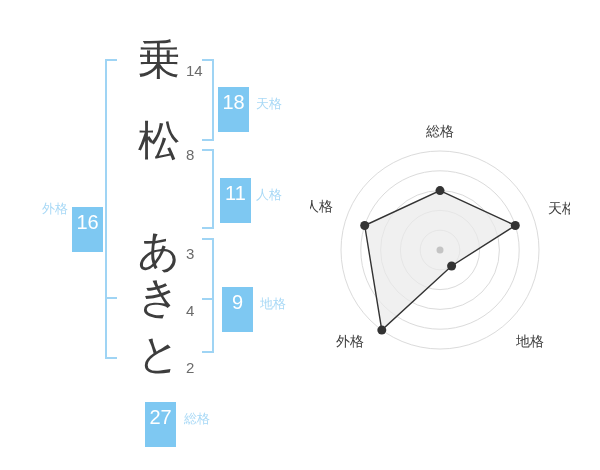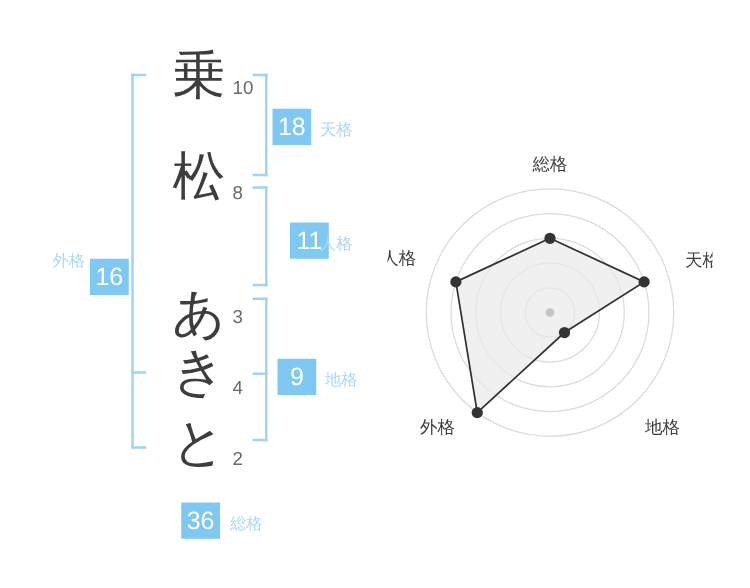--- a/index.html
+++ b/index.html
@@ -13,42 +13,42 @@
     font-size:42px;line-height:1;color:#3d3d3d;
   }
   .stroke-num{
     position:absolute;left:186px;width:24px;
     font-size:15px;line-height:1;color:#6b6b6b;text-align:left;
   }
   
   .bracket-line{position:absolute;background:#9fd4f4;}
   
   .value-box{
-    position:absolute;width:31px;height:29px;background:#7ec8f2;
+    position:absolute;width:31px;height:45px;background:#7ec8f2;
     color:#ffffff;font-size:20px;line-height:31px;text-align:center;
   }
   .cat-label{
     position:absolute;font-size:13px;line-height:1;color:#a9d9f6;
     white-space:nowrap;
   }
   
   .radar-wrap{position:absolute;left:310px;top:100px;width:260px;height:290px;}
 </style>
 </head>
 <body>
 
 <div class="canvas">
 
   <div class="name-char" style="top:39px">乗</div>
   <div class="name-char" style="top:120px">松</div>
   <div class="name-char" style="top:230px">あ</div>
   <div class="name-char" style="top:276px">き</div>
   <div class="name-char" style="top:333px">と</div>
 
-  <div class="stroke-num" style="top:63px">10</div>
+  <div class="stroke-num" style="top:63px">14</div>
   <div class="stroke-num" style="top:147px">8</div>
   <div class="stroke-num" style="top:246px">3</div>
   <div class="stroke-num" style="top:303px">4</div>
   <div class="stroke-num" style="top:360px">2</div>
 
   <div class="bracket-line" style="left:105px;top:59px;width:2px;height:300px"></div>
   <div class="bracket-line" style="left:105px;top:59px;width:12px;height:2px"></div>
   <div class="bracket-line" style="left:105px;top:297px;width:12px;height:2px"></div>
   <div class="bracket-line" style="left:105px;top:357px;width:12px;height:2px"></div>
 
@@ -64,27 +64,27 @@
   <div class="bracket-line" style="left:202px;top:238px;width:12px;height:2px"></div>
   <div class="bracket-line" style="left:202px;top:298px;width:12px;height:2px"></div>
   <div class="bracket-line" style="left:202px;top:351px;width:12px;height:2px"></div>
 
   <div class="cat-label" style="left:42px;top:202px">外格</div>
   <div class="value-box" style="left:72px;top:207px">16</div>
 
   <div class="value-box" style="left:218px;top:87px">18</div>
   <div class="cat-label" style="left:256px;top:97px">天格</div>
 
-  <div class="value-box" style="left:232px;top:178px">11</div>
+  <div class="value-box" style="left:220px;top:178px">11</div>
   <div class="cat-label" style="left:256px;top:188px">人格</div>
 
   <div class="value-box" style="left:222px;top:287px">9</div>
   <div class="cat-label" style="left:260px;top:297px">地格</div>
 
-  <div class="value-box" style="left:145px;top:402px">36</div>
+  <div class="value-box" style="left:145px;top:402px">27</div>
   <div class="cat-label" style="left:184px;top:412px">総格</div>
 
   <div class="radar-wrap">
     <svg id="radar" width="260" height="290" viewBox="0 0 260 290">
         <circle cx="130" cy="150" r="19.8" fill="none" stroke="#dbdbdb" stroke-width="1"></circle>
         <circle cx="130" cy="150" r="39.6" fill="none" stroke="#dbdbdb" stroke-width="1"></circle>
         <circle cx="130" cy="150" r="59.4" fill="none" stroke="#dbdbdb" stroke-width="1"></circle>
         <circle cx="130" cy="150" r="79.2" fill="none" stroke="#dbdbdb" stroke-width="1"></circle>
         <circle cx="130" cy="150" r="99" fill="none" stroke="#dbdbdb" stroke-width="1"></circle>
         <polygon points="130.0,90.6 205.3,125.5 141.6,166.0 71.8,230.1 54.7,125.5" fill="#e9e9e9" fill-opacity="0.7" stroke="#333333" stroke-width="1.4"></polygon>

